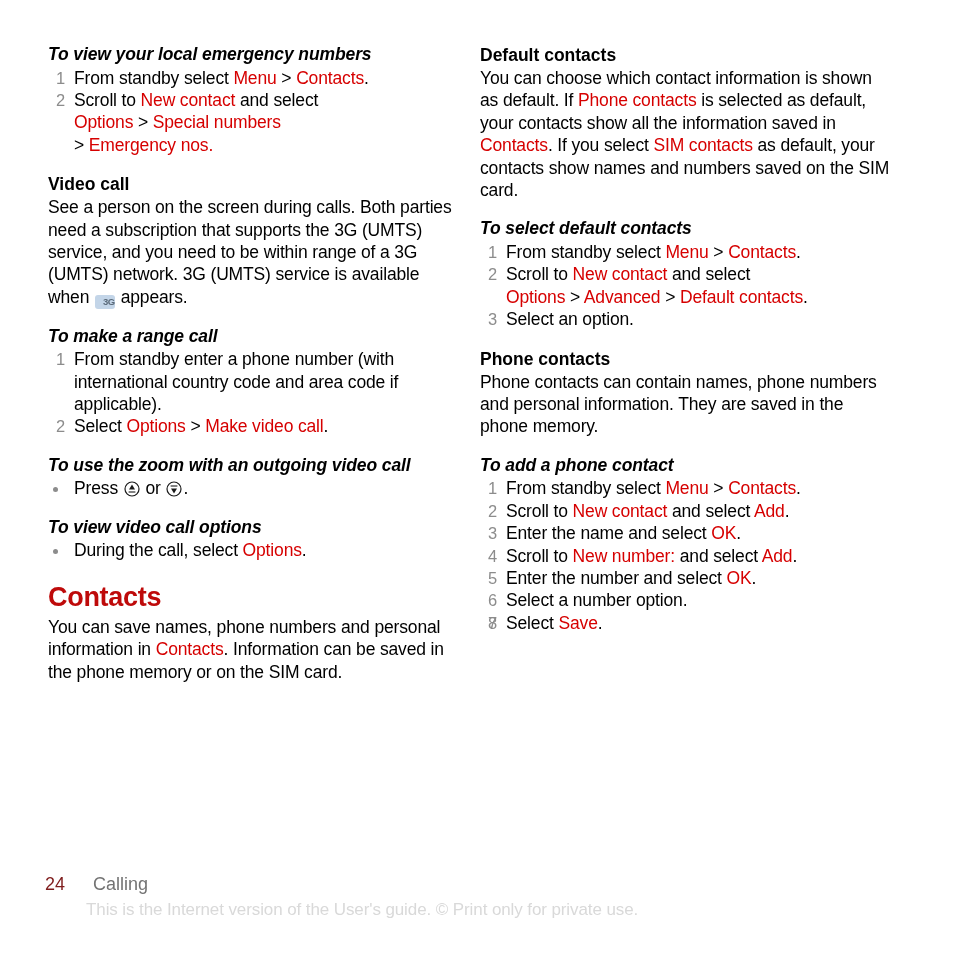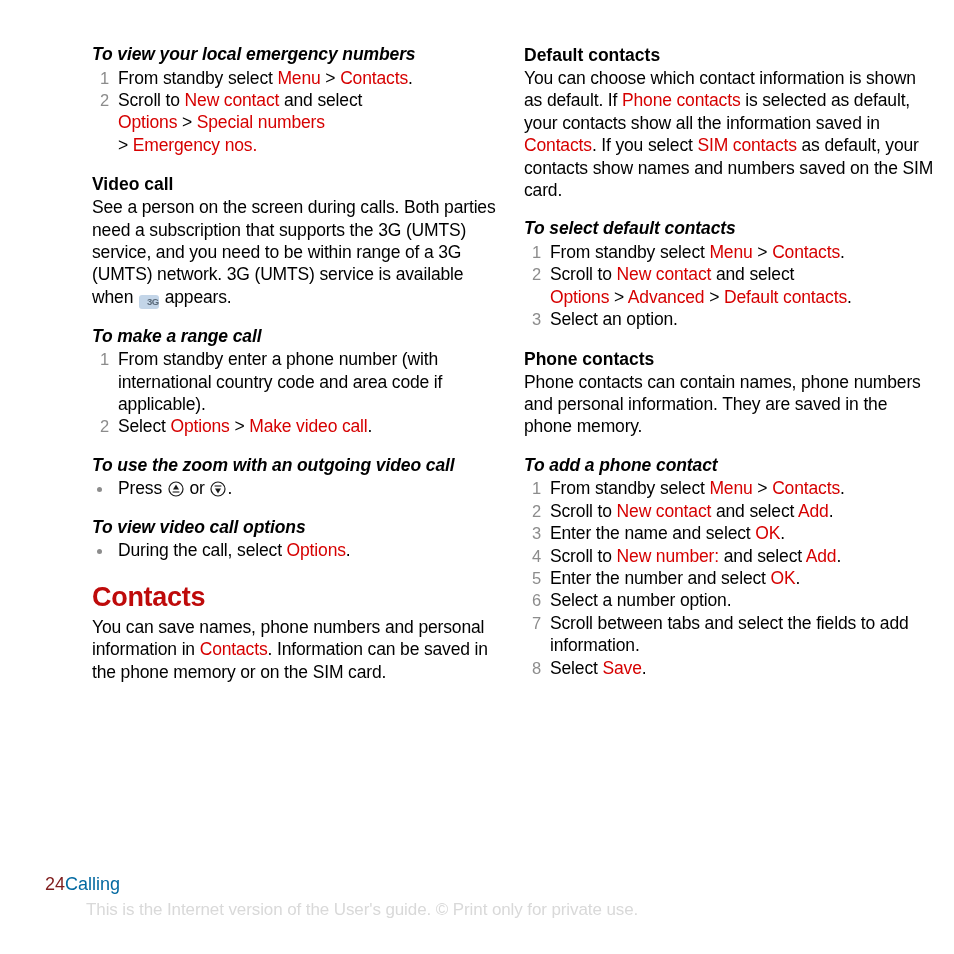--- a/index.html
+++ b/index.html
@@ -30,21 +30,21 @@
     width: 954px;
     display: flex;
     flex-direction: row;
     align-items: flex-start;
   }
 
   .col {
     width: 412px;
     flex: 0 0 412px;
   }
-  .col-left  { margin-left: 92px; }
+  .col-left  { margin-left: 48px; }
   .col-right { margin-left: 20px; }
 
   
   h3.task {
     font-size: 17.5px;
     font-weight: bold;
     font-style: italic;
     line-height: 21.5px;
     margin: 0 0 1px 0;
     letter-spacing: -0.1px;
@@ -155,21 +155,22 @@
   .footer-line1 {
     font-size: 18px;
     line-height: 22px;
     white-space: pre;
   }
   .pagenum {
     color: #7f1d1d;
     font-weight: normal;
   }
   .section-name {
-    color: #0369a1;
+    color: #737373;
+    margin-left: 28px;
   }
   .watermark {
     margin-top: 4px;
     margin-left: 41px;
     font-size: 17px;
     font-weight: normal;
     color: #D9D9D9;
     line-height: 21px;
     letter-spacing: -0.1px;
   }
@@ -322,21 +323,20 @@
           <li>
             <span class="num">5</span>
             <span>Enter the number and select </span><span class="ui">OK</span><span>.</span>
           </li>
           <li>
             <span class="num">6</span>
             <span>Select a number option.</span>
           </li>
           <li>
             <span class="num">7</span>
-            <span>Scroll between tabs and select the fields to add information.</span>
           </li>
           <li>
             <span class="num">8</span>
             <span>Select </span><span class="ui">Save</span><span>.</span>
           </li>
         </ol>
       </div>
 
     </div>
   </div>

